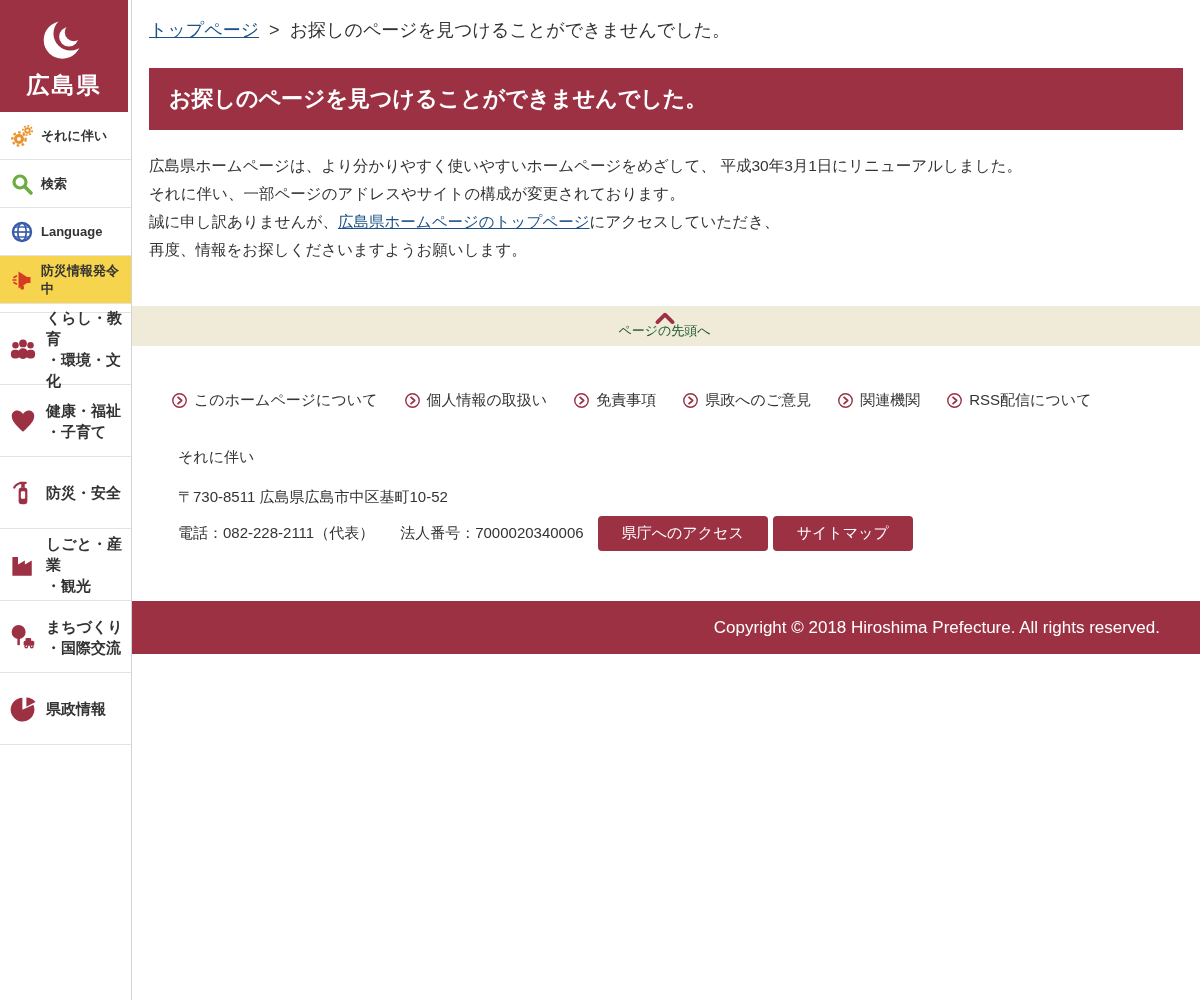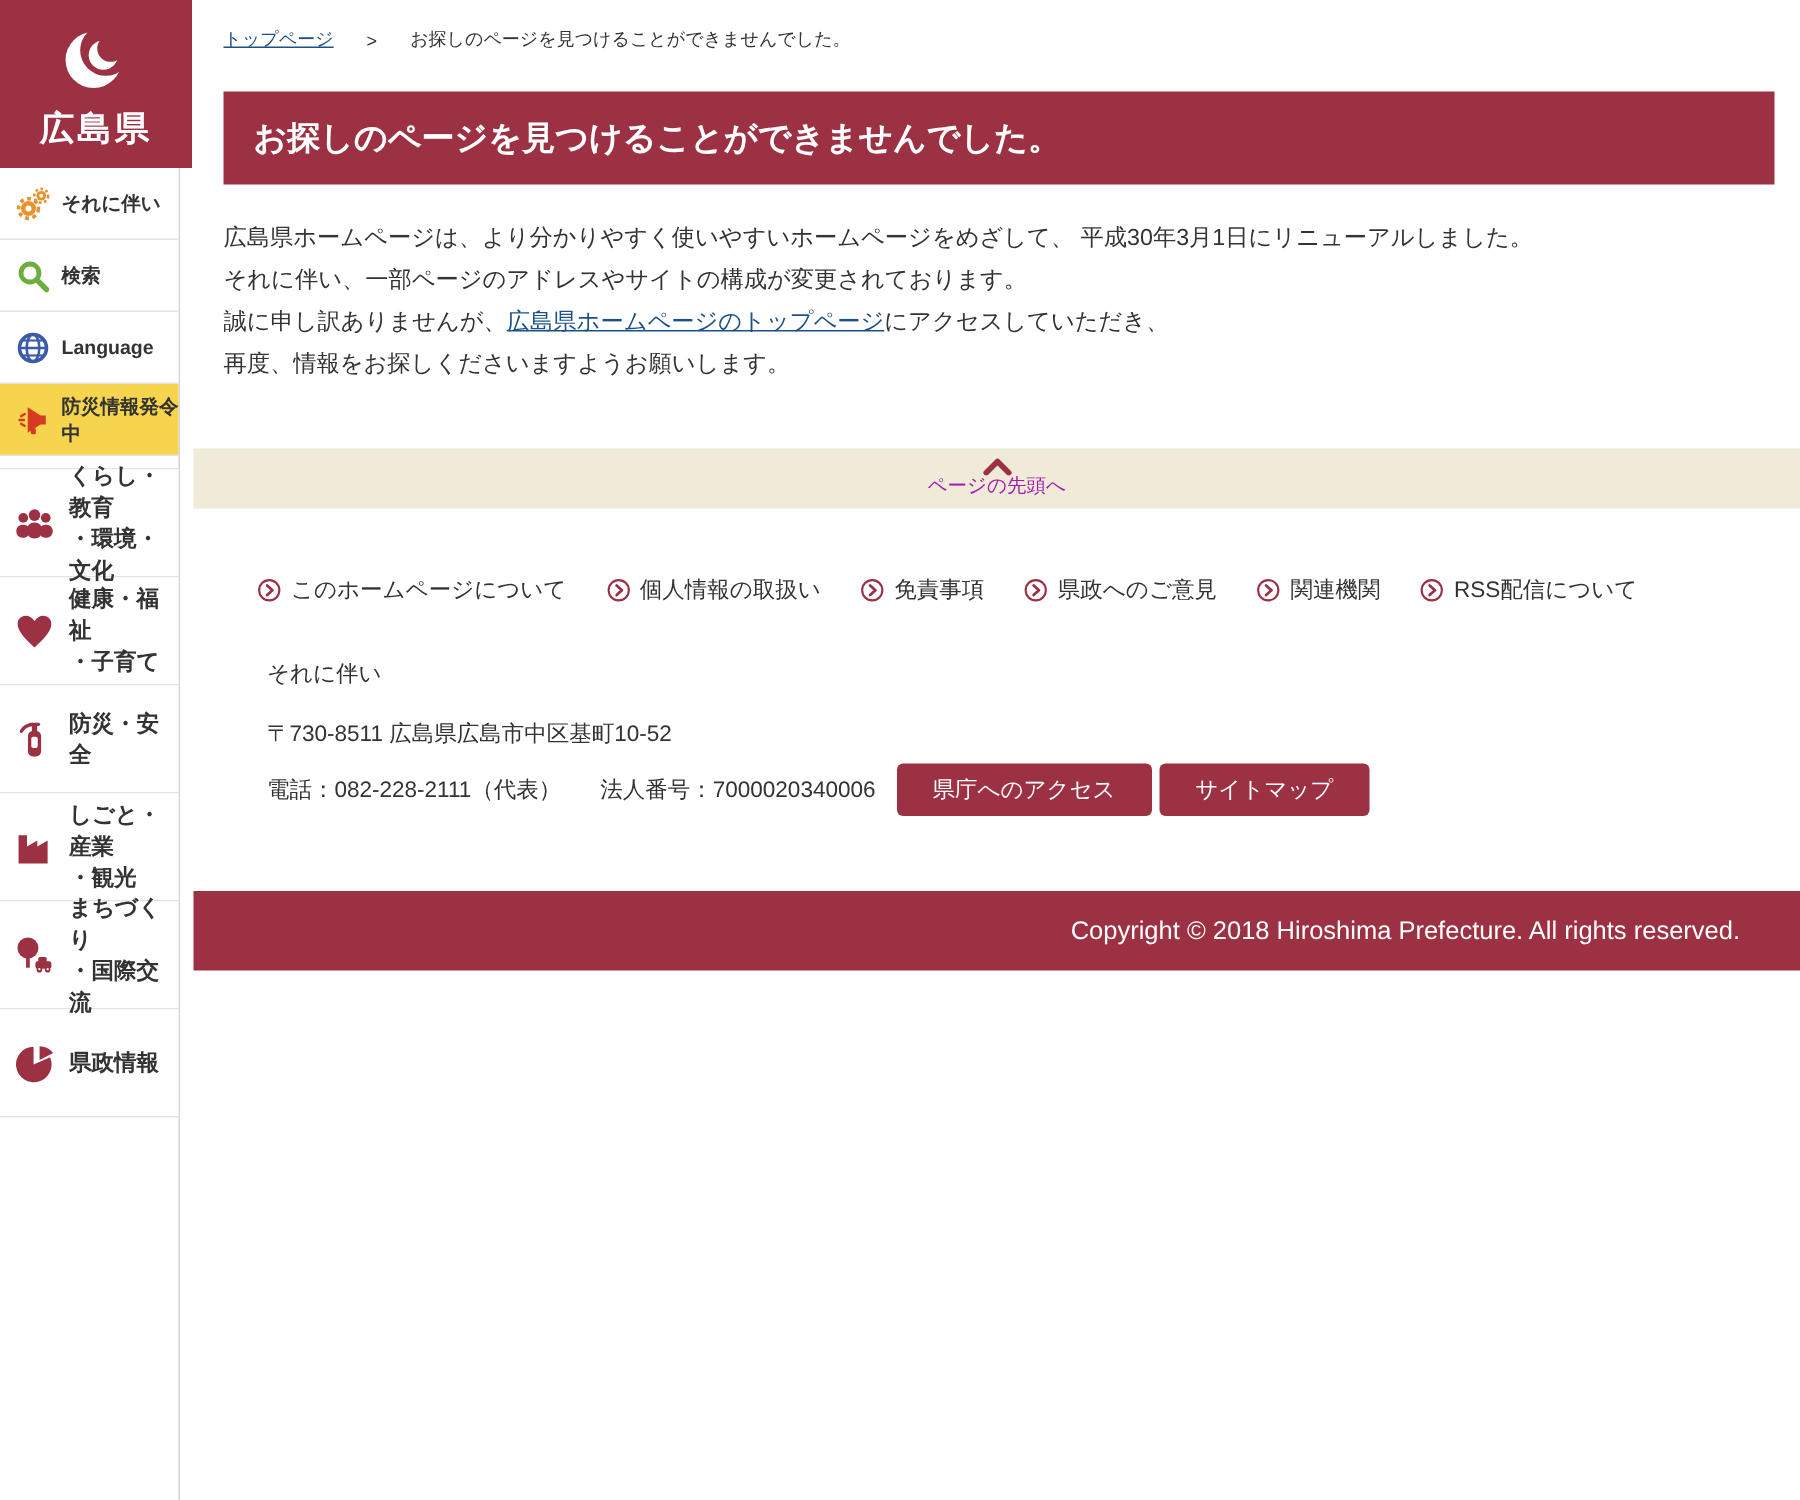--- a/index.html
+++ b/index.html
@@ -1,48 +1,48 @@
 <!DOCTYPE html>
 <html lang="ja"><head>
 <meta charset="utf-8">
 <style>
   * { margin:0; padding:0; box-sizing:border-box; }
   html,body { width:1200px; height:1000px; overflow:hidden; background:#fff;
     font-family:"Liberation Sans","DejaVu Sans",sans-serif; color:#333; }
 
   
-  .sidebar { position:absolute; left:0; top:0; width:120px; height:1000px;
+  .sidebar { position:absolute; left:0; top:0; width:132px; height:1000px;
     background:#fff; border-right:1px solid #d4d4d4; }
   .logo { display:flex; flex-direction:column; align-items:center; justify-content:center;
     width:128px; height:112px; background:#9c3144; cursor:pointer; }
   .logo-text { color:#fff; font-size:23px; font-weight:bold; letter-spacing:2px; margin-top:2px; }
   .util-item { display:flex; align-items:center; gap:7px; height:48px; padding-left:10px;
     border-bottom:1px solid #e3e3e3; font-size:13px; font-weight:bold; cursor:pointer; background:#fff; }
   .util-item.highlight { background:#f6d44d; }
   .util-item .ic { flex:0 0 24px; }
   .cat-nav { margin-top:8px; border-top:1px solid #e3e3e3; }
   .cat-item { display:flex; align-items:center; gap:8px; height:72px; padding-left:8px;
     border-bottom:1px solid #e3e3e3; font-size:15px; font-weight:bold; cursor:pointer; background:#fff; }
   .cat-item .ic { flex:0 0 30px; }
   .cat-label { white-space:pre-line; line-height:21px; }
 
   
   .main { margin-left:129px; }
   .content-pad { padding:0 17px 0 20px; }
-  .breadcrumb { padding-top:18px; font-size:12px; display:flex; align-items:center; gap:22px; }
+  .breadcrumb { padding-top:18px; font-size:18px; display:flex; align-items:center; gap:10px; }
   .breadcrumb a { color:#1d5186; text-decoration:underline; cursor:pointer; }
   .banner { margin-top:26px; height:62px; background:#9c3144; display:flex; align-items:center;
     padding-left:20px; }
   .banner h1 { color:#fff; font-size:22px; font-weight:bold; }
   .paragraph { margin-top:22px; font-size:15.5px; line-height:28px; }
   .paragraph a { color:#1d5186; text-decoration:underline; cursor:pointer; }
 
   .top-band { display:flex; flex-direction:column; align-items:center; justify-content:center;
     margin-top:42px; height:40px; background:#efebd8; cursor:pointer; text-decoration:none; }
-  .top-band .band-label { color:#a21caf; font-size:13px; margin-top:-2px; }
+  .top-band .band-label { color:#14532d; font-size:13px; margin-top:-2px; }
 
   .footer-links { margin-top:45px; padding-left:42px; display:flex; align-items:center; gap:26px;
     font-size:15px; }
   .flink { display:flex; align-items:center; gap:6px; cursor:pointer; }
 
   .address { margin-top:35px; padding-left:49px; font-size:15px; }
   .address .org { line-height:24px; }
   .address .addr { line-height:24px; margin-top:16px; }
   .phone-row { display:flex; align-items:center; margin-top:7px; }
   .corp { margin-left:26px; }

